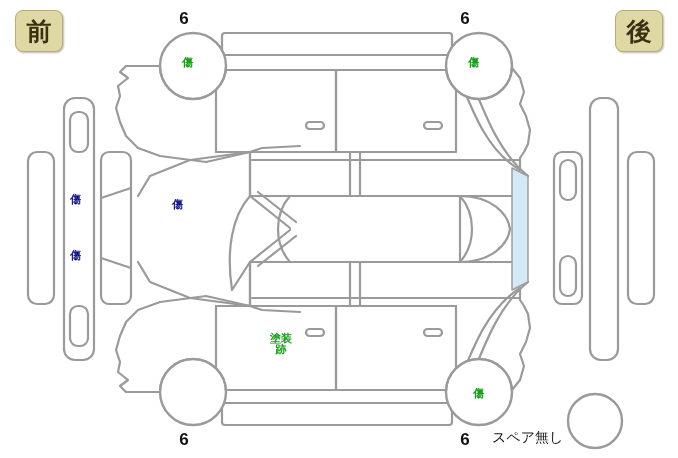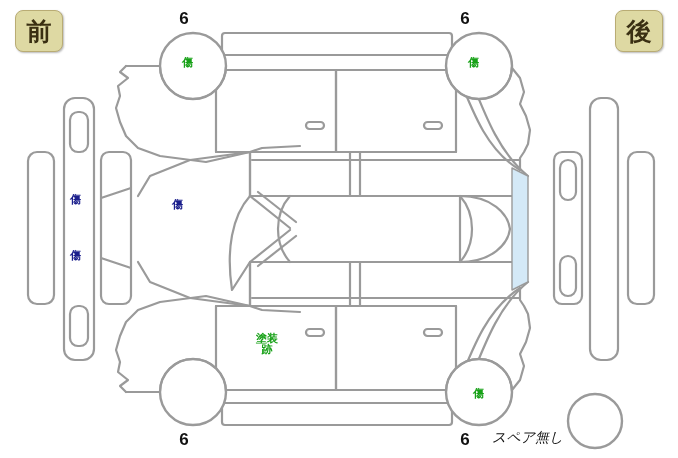--- a/index.html
+++ b/index.html
@@ -73,32 +73,31 @@
   }
   .mark.green { color: #17a117; }
   .mark.blue  { color: #1b1f8c; }
 
   #mark-tire-fl { left: 182px; top: 57px; }
   #mark-tire-fr { left: 468px; top: 57px; }
   #mark-tire-rr { left: 473px; top: 388px; }
   #mark-bumper-upper { left: 70px;  top: 194px; }
   #mark-bumper-lower { left: 70px;  top: 250px; }
   #mark-hood        { left: 172px; top: 199px; }
-  #mark-door-paint  { left: 256px; top: 333px; }
+  #mark-door-paint  { left: 270px; top: 333px; }
 
   
   #spare-note {
     position: absolute;
     left: 492px;
     top: 429px;
     font-family: "DejaVu Sans", "Liberation Sans", sans-serif;
     font-size: 14px;
     color: #111111;
     white-space: nowrap;
-    font-style: italic;
   }
 </style>
 </head>
 <body>
 
 <div id="sheet">
 
   <svg id="diagram-svg" viewBox="0 0 678 458">
     <g fill="none" stroke="#9a9a9a" stroke-width="2.2" stroke-linejoin="round" stroke-linecap="round">
 

